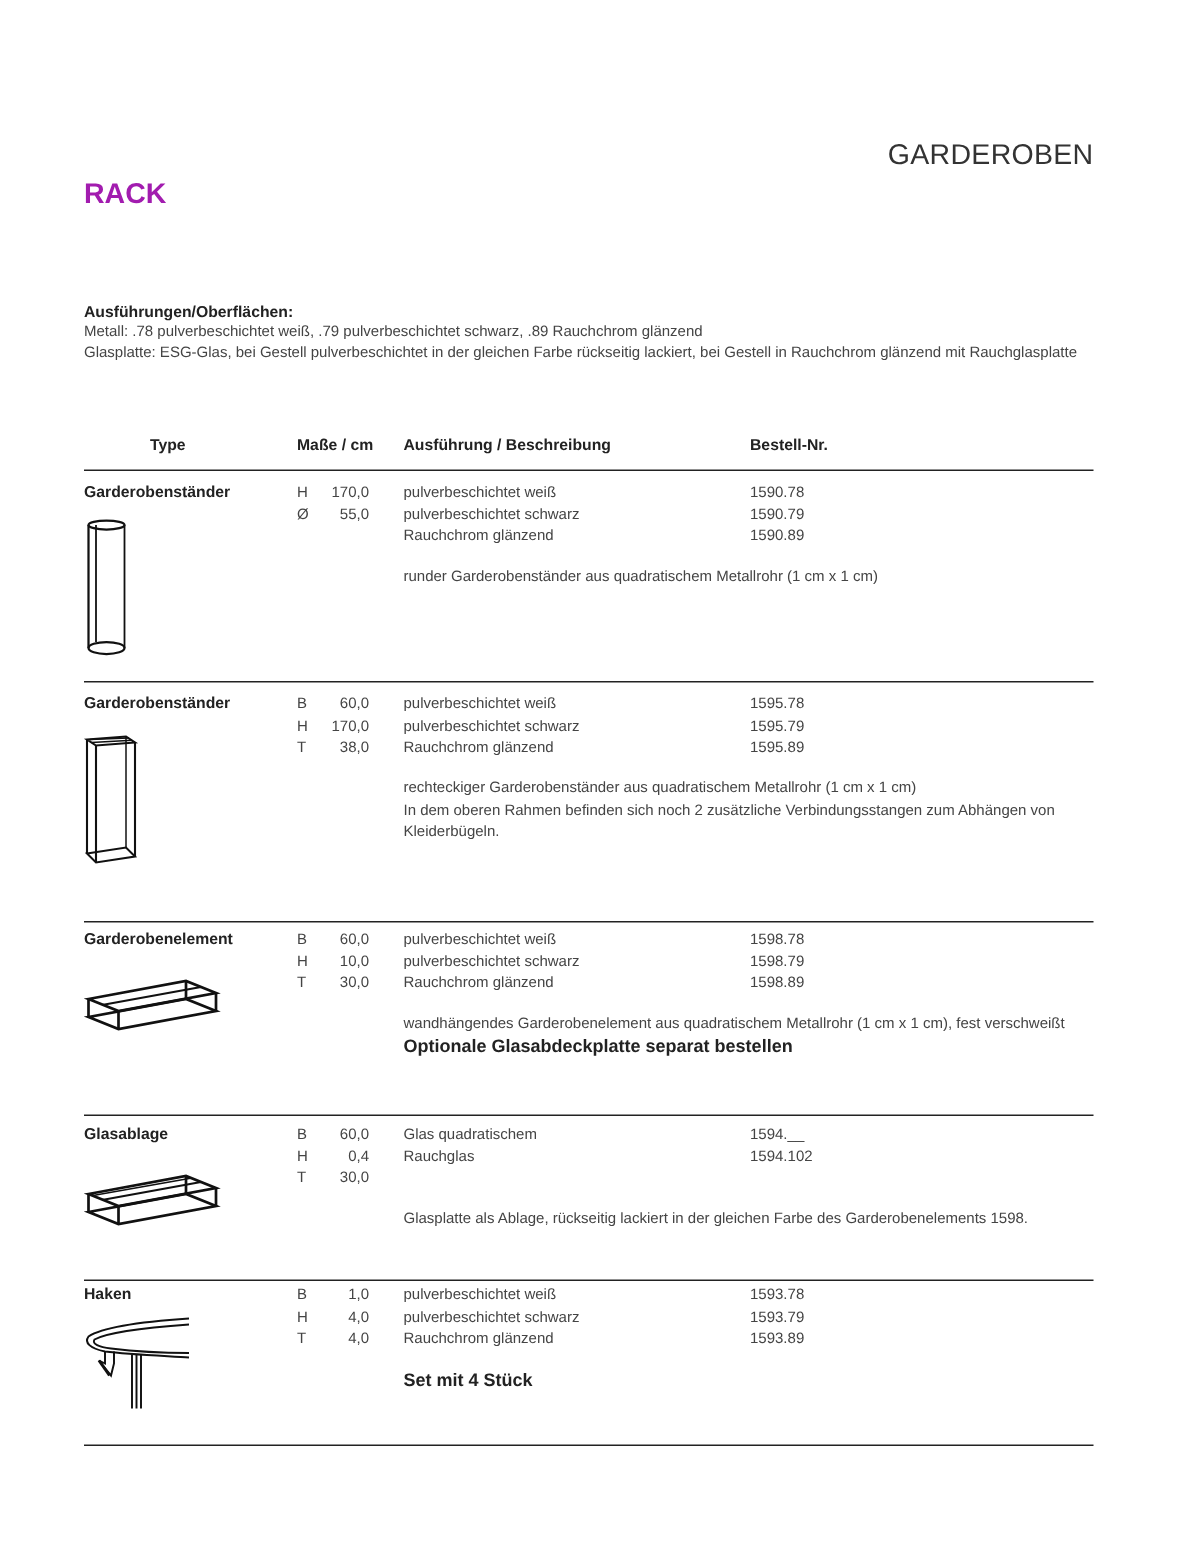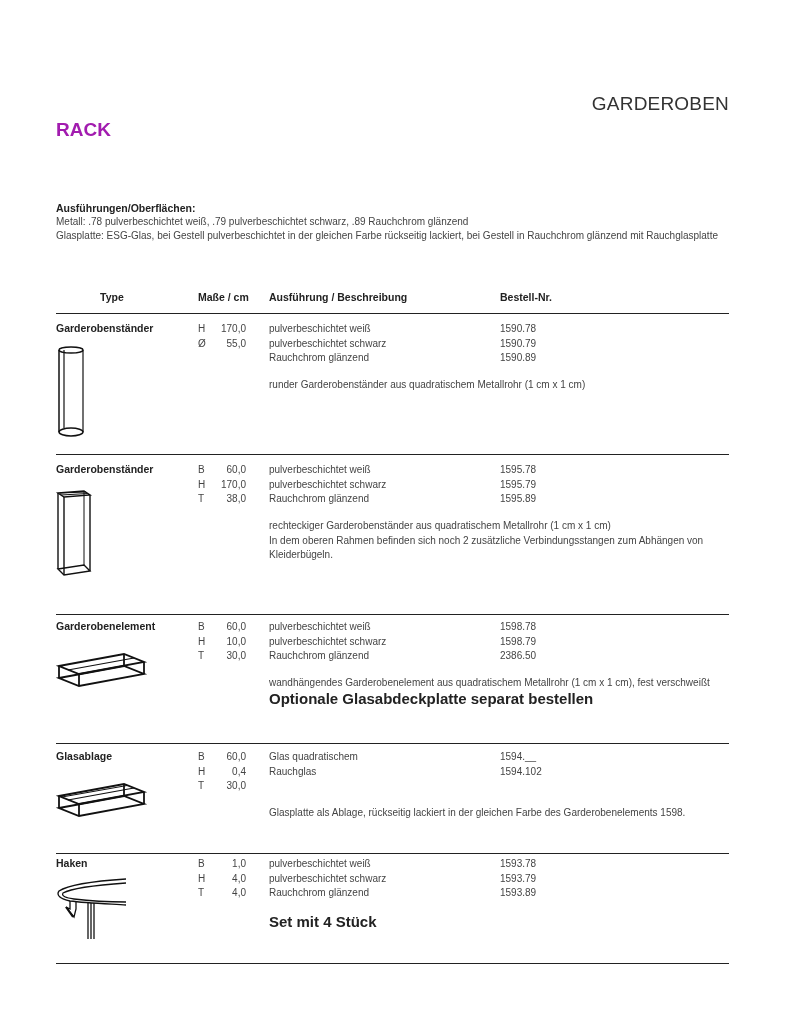--- a/index.html
+++ b/index.html
@@ -40,21 +40,21 @@
   .row .illus { position: absolute; left: 0; }
   .row .dims { position: absolute; left: 142px; top: 0; width: 50px; }
   .row .dim-line { height: 14.5px; line-height: 14.5px; position: relative; }
   .row .dim-key { position: absolute; left: 0; }
   .row .dim-val { position: absolute; right: 2px; }
   .row .variants { position: absolute; left: 213px; top: 0; width: 440px; }
   .row .var-line { height: 14.5px; line-height: 14.5px; position: relative; }
   .row .var-name { position: absolute; left: 0; }
   .row .var-order { position: absolute; left: 231px; }
   .row .desc { position: absolute; left: 213px; width: 450px; line-height: 14.5px; }
-  .row .note { position: absolute; left: 213px; font-weight: bold; color: #222; font-size: 15px; }
+  .row .note { position: absolute; left: 213px; font-weight: bold; color: #222; font-size: 12px; }
   svg { overflow: visible; }
 </style>
 </head>
 <body>
 
 <div class="category-title">GARDEROBEN</div>
 <div class="product-line-title">RACK</div>
 
 <div class="finishes">
   <div class="heading">Ausführungen/Oberflächen:</div>
@@ -191,21 +191,21 @@
     <div class="var-line">
         <span class="var-name">pulverbeschichtet weiß</span>
         <span class="var-order">1598.78</span>
       </div>
     <div class="var-line">
         <span class="var-name">pulverbeschichtet schwarz</span>
         <span class="var-order">1598.79</span>
       </div>
     <div class="var-line">
         <span class="var-name">Rauchchrom glänzend</span>
-        <span class="var-order">2386.50</span>
+        <span class="var-order">1598.89</span>
       </div>
   </div>
   <div class="desc" style="top:56px">
     <div>wandhängendes Garderobenelement aus quadratischem Metallrohr (1 cm x 1 cm), fest verschweißt</div>
   </div>
   <div class="note" style="top:70px">Optionale Glasabdeckplatte separat bestellen</div>
 </div>
 
 <div class="rule" style="top:743px"></div>
 

